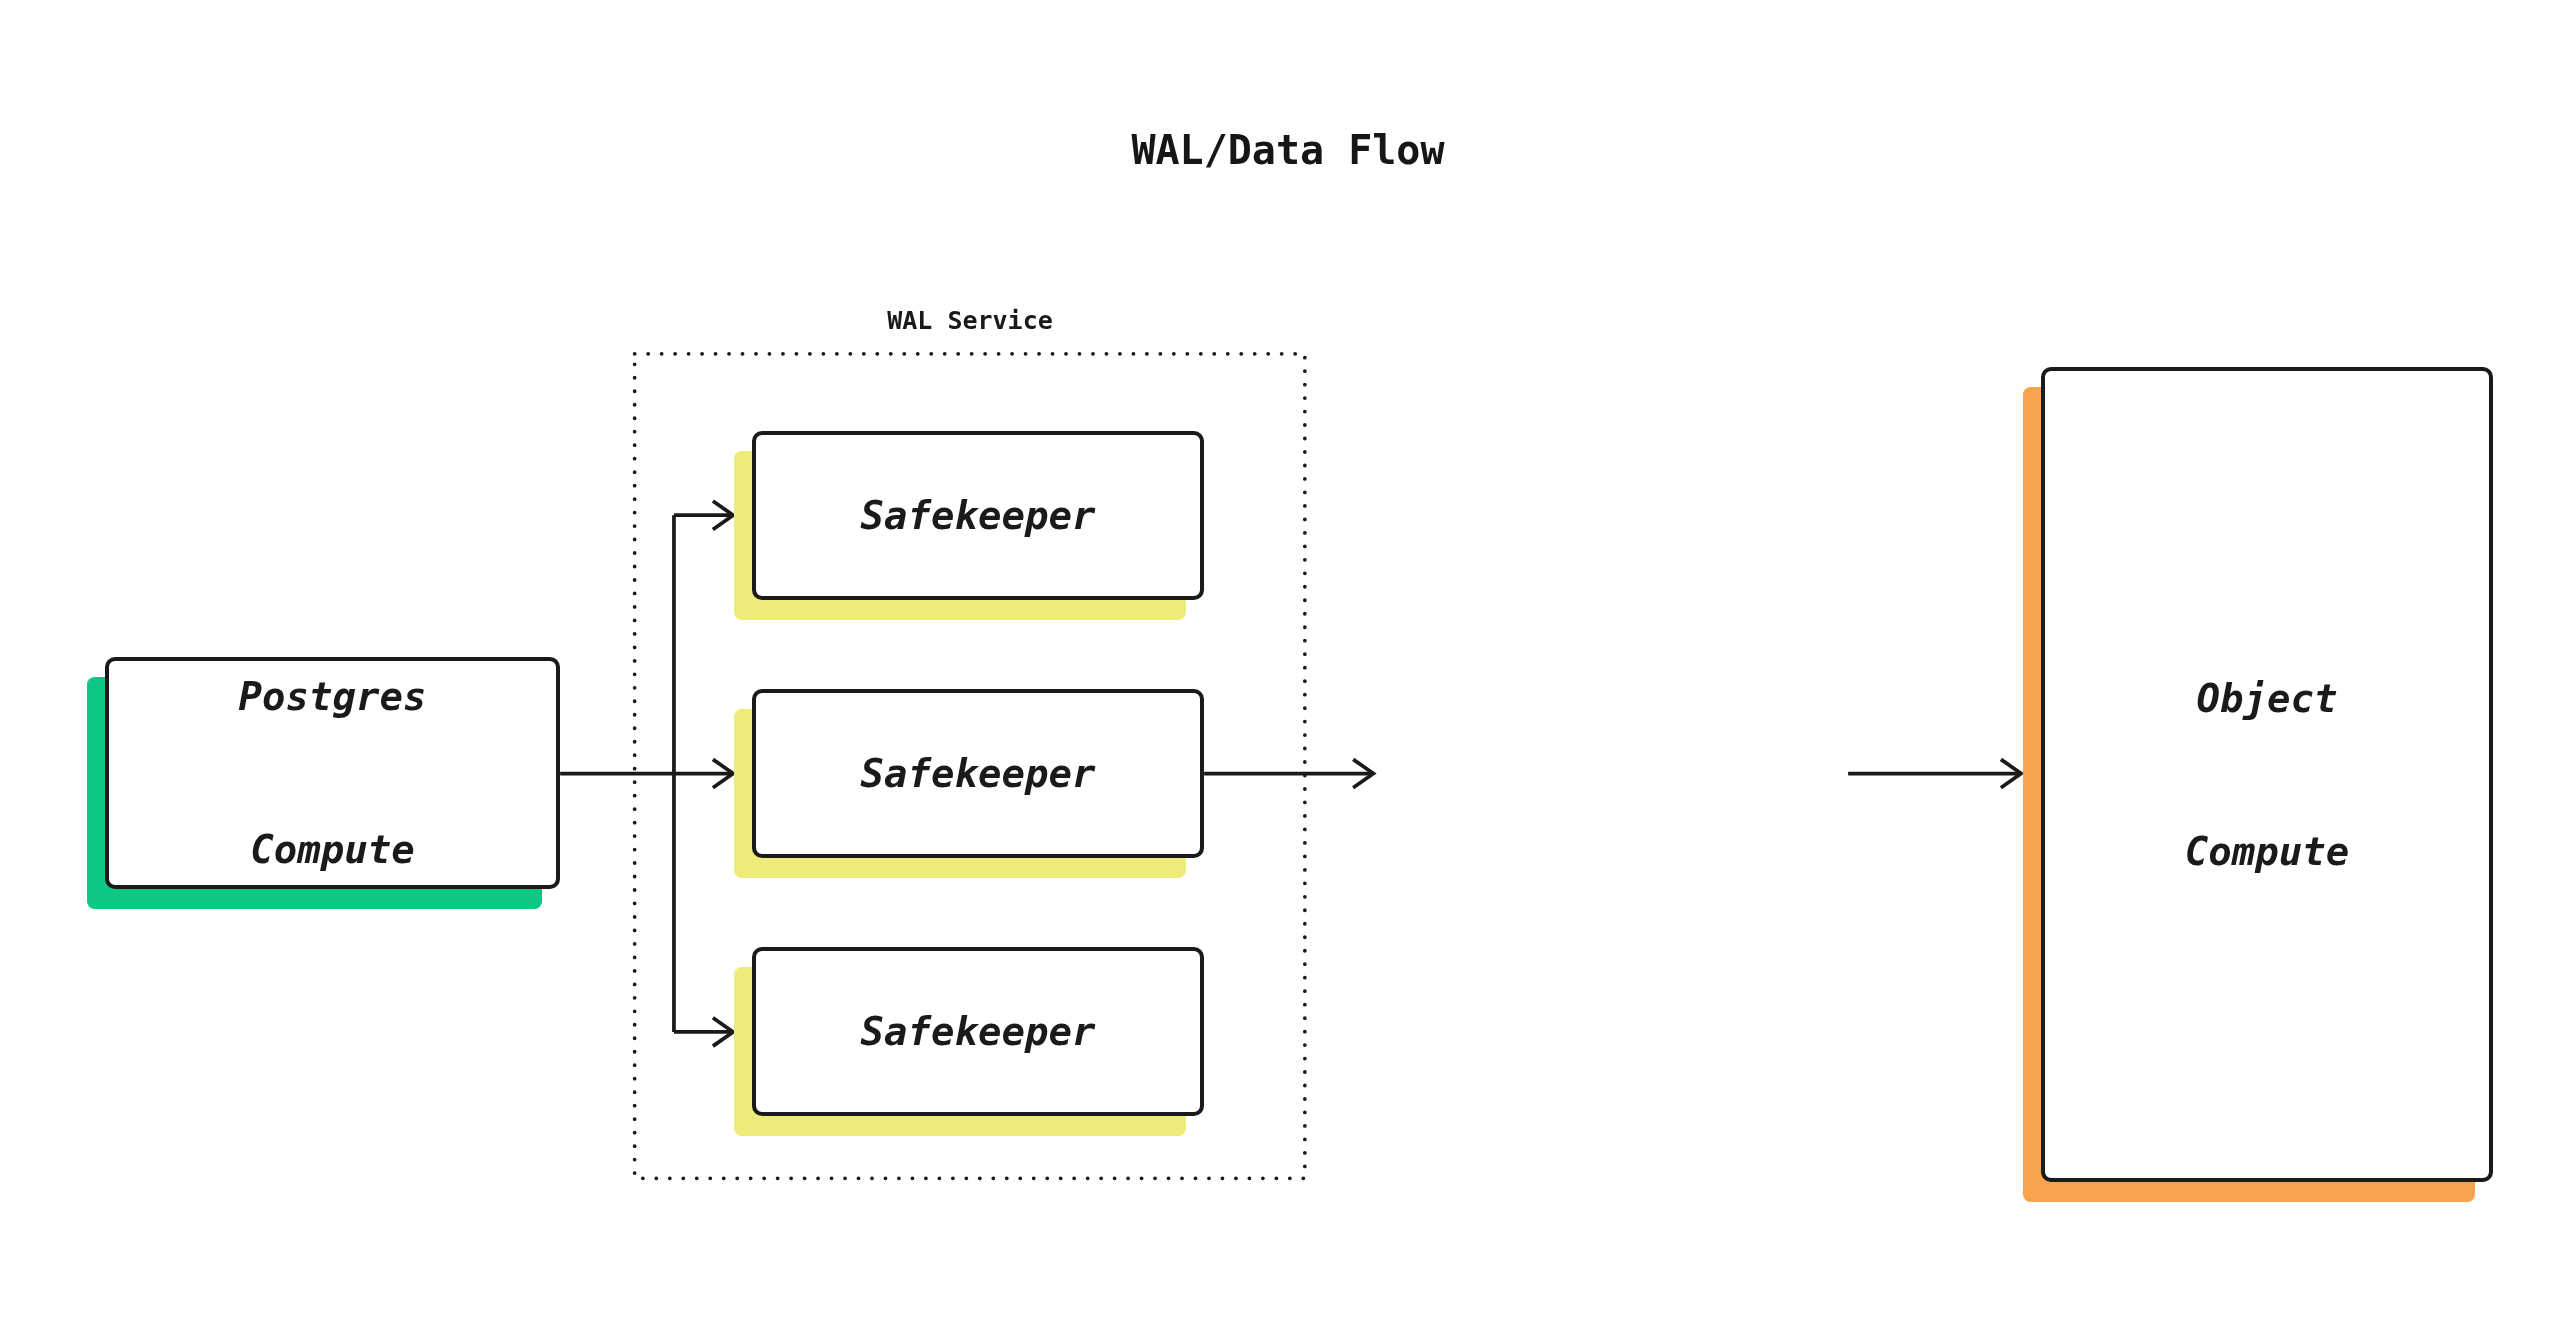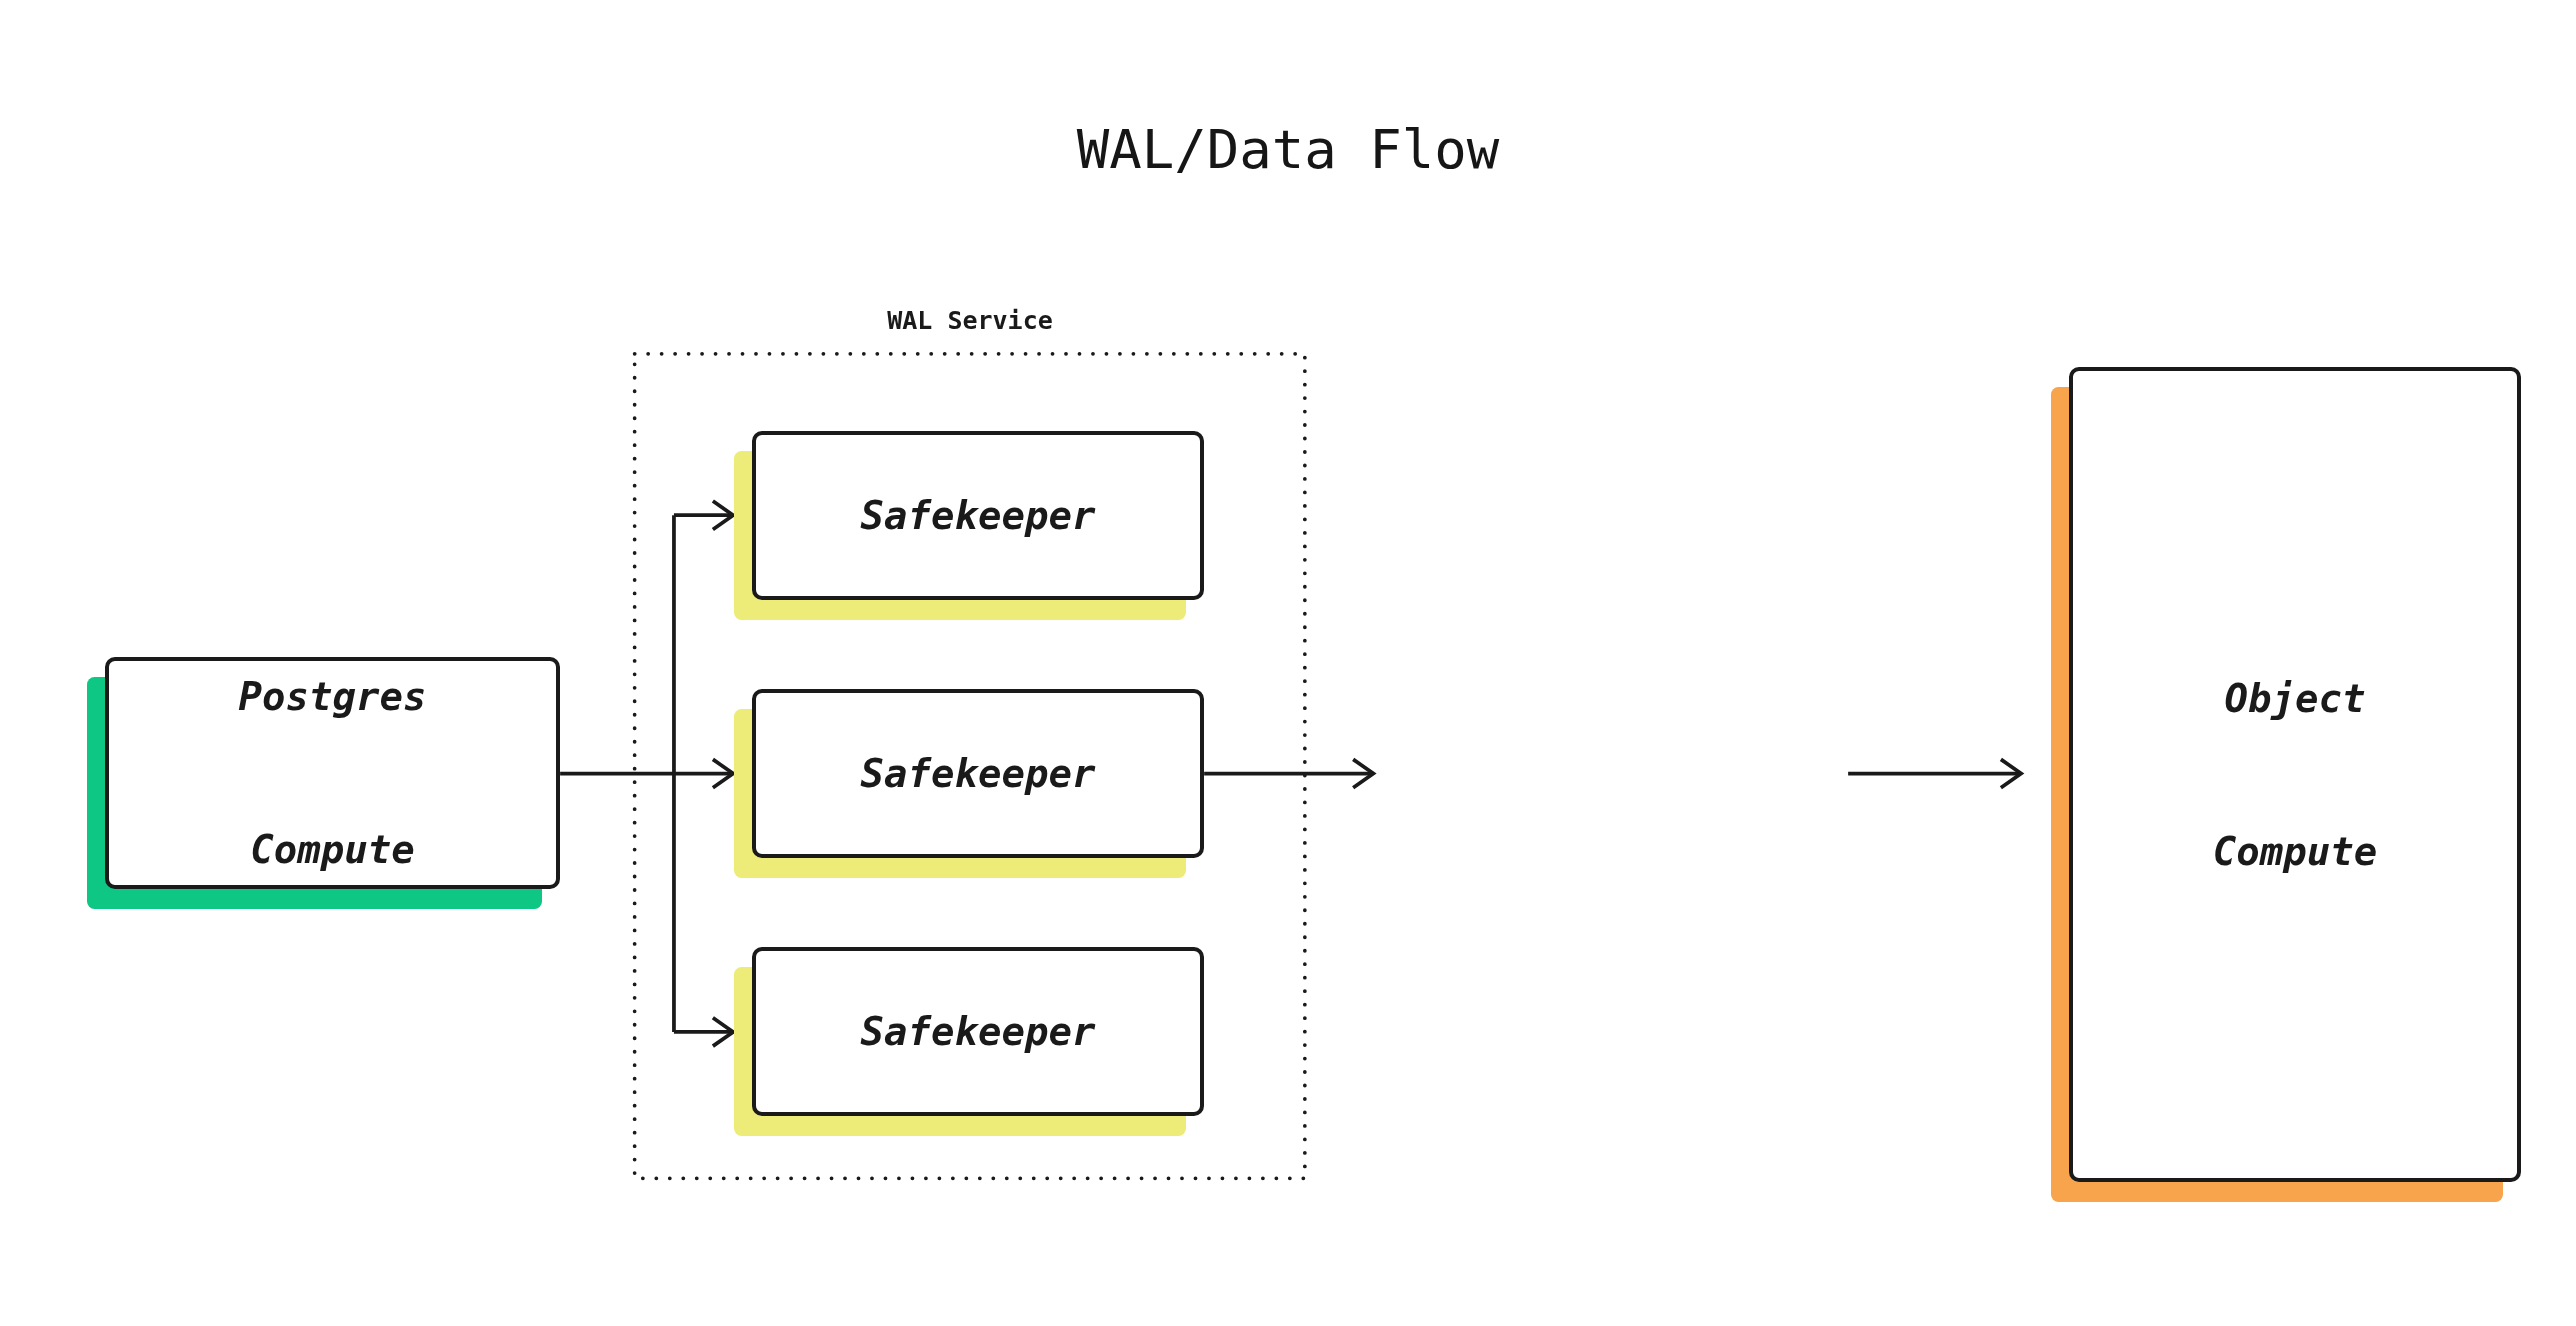--- a/index.html
+++ b/index.html
@@ -15,23 +15,23 @@
     overflow: hidden;
     font-family: "DejaVu Sans Mono", "Liberation Mono", monospace;
     color: #1a1a1a;
   }
   .diagram-title {
     position: absolute;
     top: 117px;
     left: 0;
     right: 0;
     text-align: center;
-    font-size: 54px;
+    font-size: 40px;
     line-height: 66px;
-    font-weight: 400;
+    font-weight: 700;
     letter-spacing: 0px;
     color: #161616;
   }
   .group-label {
     position: absolute;
     left: 633px;
     width: 674px;
     top: 295px;
     text-align: center;
     font-size: 25px;
@@ -90,21 +90,21 @@
     font-weight: 700;
     text-align: center;
     white-space: pre;
   }
   
   .node.postgres   { left: 105px;  top: 657px;  width: 455px; height: 232px; }
   .node.sk1        { left: 752px; top: 431px;  width: 452px; height: 169px; }
   .node.sk2        { left: 752px; top: 689px;  width: 452px; height: 169px; }
   .node.sk3        { left: 752px; top: 947px; width: 452px; height: 169px; }
   .node.pageserver { left: 1393px; top: 367px;  width: 455px; height: 815px; }
-  .node.objstore   { left: 2041px; top: 367px;  width: 452px; height: 815px; margin-left: 28px; }
+  .node.objstore   { left: 2041px; top: 367px;  width: 452px; height: 815px; }
 </style>
 </head>
 <body>
 
 <div class="canvas">
 
   <div class="diagram-title">WAL/Data Flow</div>
 
   <svg class="connectors" viewBox="0 0 3440 1772" xmlns="http://www.w3.org/2000/svg">
 

